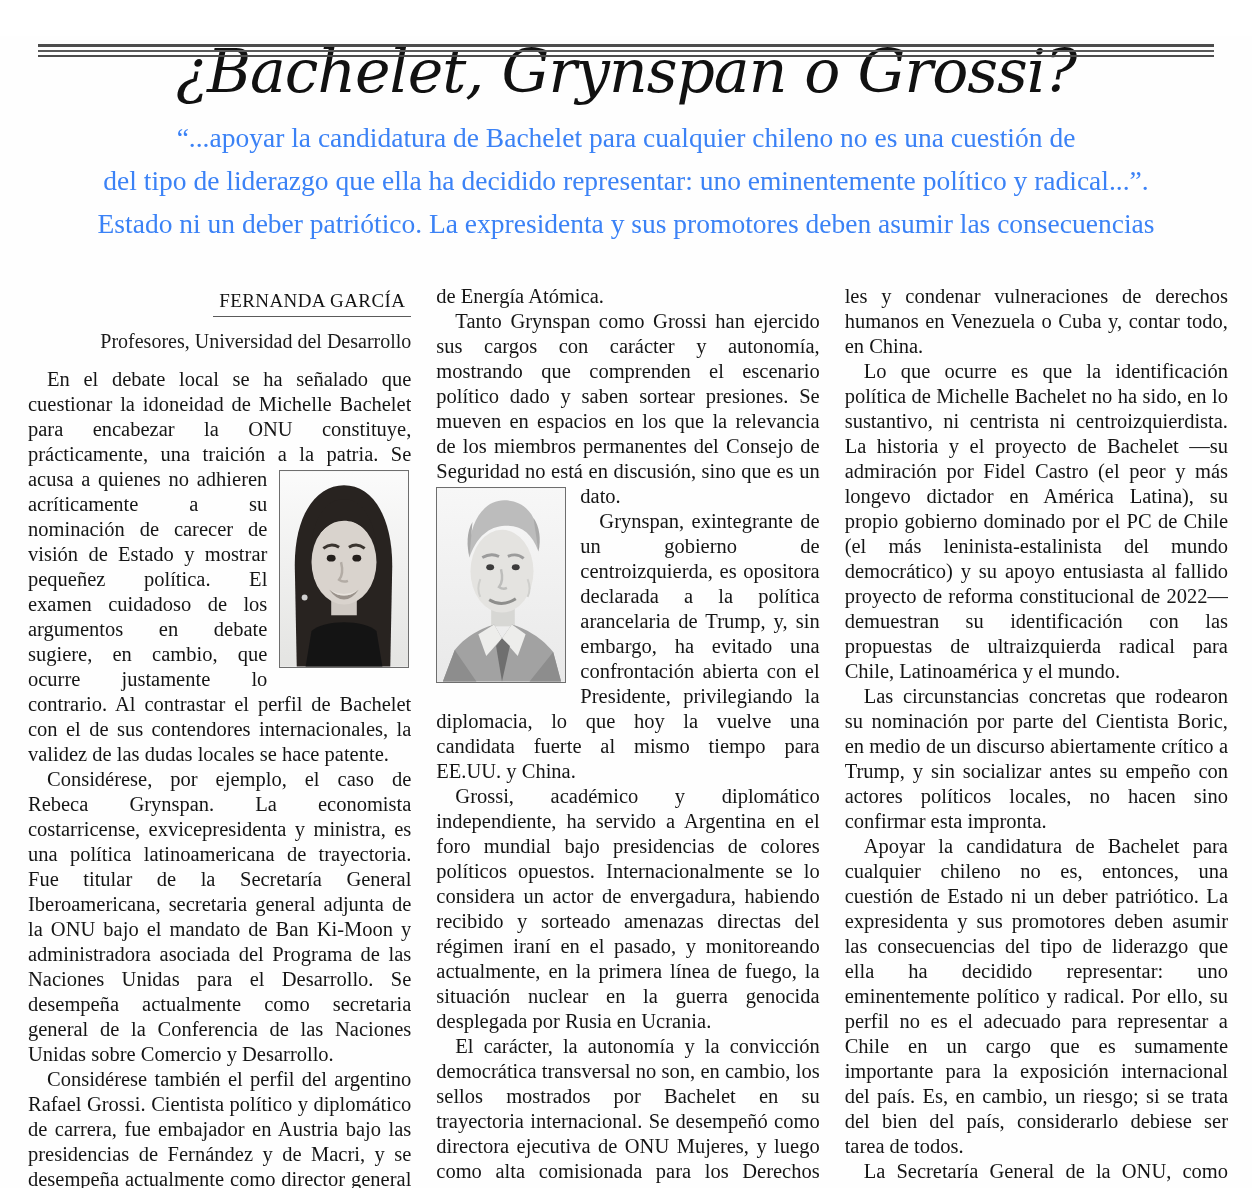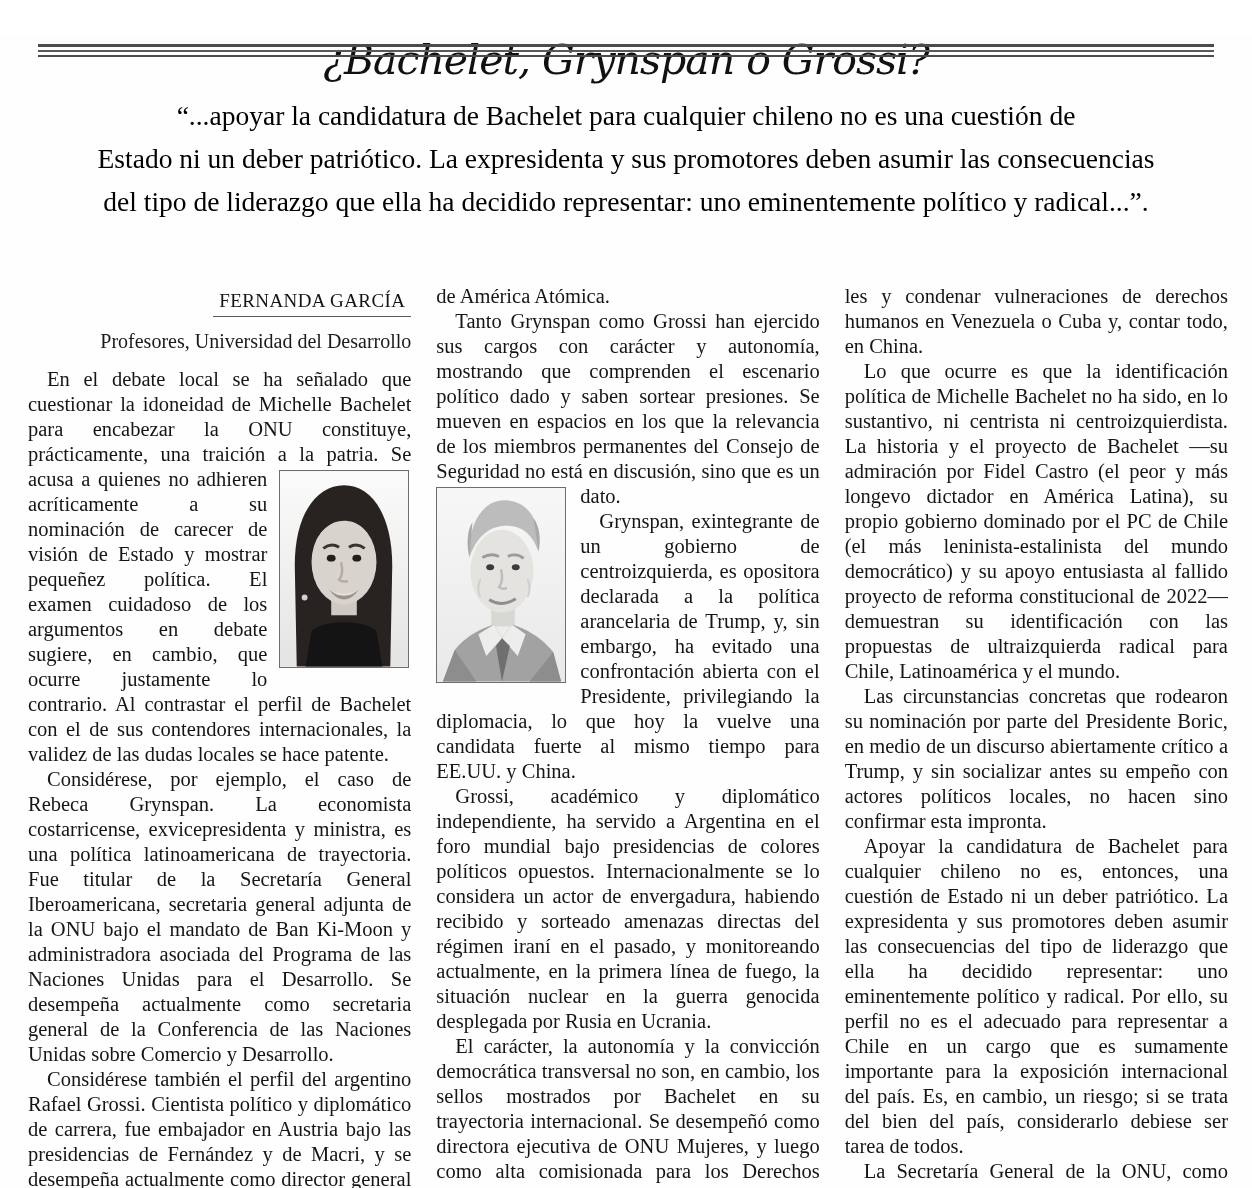--- a/index.html
+++ b/index.html
@@ -17,26 +17,26 @@
       #4c4c4c 0px, #4c4c4c 3px,
       transparent 3px, transparent 6px,
       #5a5a5a 6px, #5a5a5a 8px,
       transparent 8px, transparent 11px,
       #4c4c4c 11px, #4c4c4c 13px);
   }
 
   .headline {
     margin:36px 0 10px 0; text-align:center;
     font-family:"DejaVu Serif", serif; font-style:italic; font-weight:500;
-    font-size:41px; letter-spacing:-1px; color:#111;
+    font-size:60px; letter-spacing:-1px; color:#111;
   }
 
   .pull-quote { width:1110px; margin:4px auto 10px auto; text-align:center; }
   .pq-line {
-    font-size:27.5px; line-height:43px; color:#000000;
+    font-size:27.5px; line-height:43px; color:#3b82f6;
     font-family:"Liberation Serif", serif;
   }
 
   .columns {
     position:absolute; left:28px; right:24px; top:248px; bottom:26px;
     display:flex; gap:25px; overflow:hidden;
   }
   .col { flex:1 1 0; overflow:hidden; text-align:justify; }
 
   .byline { text-align:right; margin-bottom:14px; }
@@ -65,22 +65,22 @@
 <body>
 
 <div class="page">
 
   <div class="top-rules"></div>
 
   <h1 class="headline">¿Bachelet, Grynspan o Grossi?</h1>
 
   <div class="pull-quote">
     <div class="pq-line">“...apoyar la candidatura de Bachelet para cualquier chileno no es una cuestión de</div>
+    <div class="pq-line">del tipo de liderazgo que ella ha decidido representar: uno eminentemente político y radical...”.</div>
     <div class="pq-line">Estado ni un deber patriótico. La expresidenta y sus promotores deben asumir las consecuencias</div>
-    <div class="pq-line">del tipo de liderazgo que ella ha decidido representar: uno eminentemente político y radical...”.</div>
   </div>
 
   <div class="columns">
 
     <div class="col">
       <div class="byline">
         <div class="author">
           <span class="author-name">FERNANDA GARCÍA</span>
         </div>
         <div class="author-role">Profesores, Universidad del Desarrollo</div>
@@ -108,21 +108,21 @@
             <path d="M52,121 q13,7 26,0 q-6,5 -13,5 q-7,0 -13,-5 Z" fill="#e7e2dc"></path>
             <circle cx="25" cy="128" r="3" fill="#cfcfcf"></circle>
             <path d="M26,198 L32,162 C44,150 86,150 98,162 L104,198 Z" fill="#141414"></path>
           </svg>
           </span><span>patria. Se acusa a quienes no adhieren acríticamente a su nominación de carecer de visión de Estado y mostrar pequeñez política. El examen cuidadoso de los argumentos en debate sugiere, en cambio, que ocurre justamente lo contrario. Al contrastar el perfil de Bachelet con el de sus contendores internacionales, la validez de las dudas locales se hace patente.</span></p>
       <p class="par">Considérese, por ejemplo, el caso de Rebeca Grynspan. La economista costarricense, exvicepresidenta y ministra, es una política latinoamericana de trayectoria. Fue titular de la Secretaría General Iberoamericana, secretaria general adjunta de la ONU bajo el mandato de Ban Ki-Moon y administradora asociada del Programa de las Naciones Unidas para el Desarrollo. Se desempeña actualmente como secretaria general de la Conferencia de las Naciones Unidas sobre Comercio y Desarrollo.</p>
       <p class="par">Considérese también el perfil del argentino Rafael Grossi. Cientista político y diplomático de carrera, fue embajador en Austria bajo las presidencias de Fernández y de Macri, y se desempeña actualmente como director general del Organismo Internacional</p>
     </div>
 
     <div class="col">
-      <p class="par no-indent">de América Atómica.</p>
+      <p class="par no-indent">de Energía Atómica.</p>
       <p class="par"><span>Tanto Grynspan como Grossi han ejercido sus cargos con carácter y autonomía, mostrando que comprenden el escenario político dado y saben sortear presiones. Se mueven en espacios en los que la relevancia de los miembros permanentes del Consejo de Seguridad no está en discusión, sino que </span><span class="photo frame-left">
             <svg viewBox="0 0 130 196" xmlns="http://www.w3.org/2000/svg" aria-hidden="true">
             <defs>
               <linearGradient id="bgm" x1="0" y1="0" x2="0" y2="1">
                 <stop offset="0" stop-color="#f7f7f7"></stop>
                   <stop offset="1" stop-color="#e9e9e9"></stop>
               </linearGradient>
             </defs>
             <rect x="0" y="0" width="130" height="196" fill="url(#bgm)"></rect>
             <rect x="55" y="112" width="24" height="28" fill="#d7d7d4"></rect>
@@ -146,19 +146,19 @@
           </svg>
           </span><span>es un dato.</span></p>
       <p class="par">Grynspan, exintegrante de un gobierno de centroizquierda, es opositora declarada a la política arancelaria de Trump, y, sin embargo, ha evitado una confrontación abierta con el Presidente, privilegiando la diplomacia, lo que hoy la vuelve una candidata fuerte al mismo tiempo para EE.UU. y China.</p>
       <p class="par">Grossi, académico y diplomático independiente, ha servido a Argentina en el foro mundial bajo presidencias de colores políticos opuestos. Internacionalmente se lo considera un actor de envergadura, habiendo recibido y sorteado amenazas directas del régimen iraní en el pasado, y monitoreando actualmente, en la primera línea de fuego, la situación nuclear en la guerra genocida desplegada por Rusia en Ucrania.</p>
       <p class="par">El carácter, la autonomía y la convicción democrática transversal no son, en cambio, los sellos mostrados por Bachelet en su trayectoria internacional. Se desempeñó como directora ejecutiva de ONU Mujeres, y luego como alta comisionada para los Derechos Humanos, pero no mostró en estos cargos una voluntad políticamente simétrica a la hora de denunciar regímenes dictatoria-</p>
     </div>
 
     <div class="col">
       <p class="par no-indent">les y condenar vulneraciones de derechos humanos en Venezuela o Cuba y, contar todo, en China.</p>
       <p class="par">Lo que ocurre es que la identificación política de Michelle Bachelet no ha sido, en lo sustantivo, ni centrista ni centroizquierdista. La historia y el proyecto de Bachelet —su admiración por Fidel Castro (el peor y más longevo dictador en América Latina), su propio gobierno dominado por el PC de Chile (el más leninista-estalinista del mundo democrático) y su apoyo entusiasta al fallido proyecto de reforma constitucional de 2022— demuestran su identificación con las propuestas de ultraizquierda radical para Chile, Latinoamérica y el mundo.</p>
-      <p class="par">Las circunstancias concretas que rodearon su nominación por parte del Presidente Boric, en medio de un discurso abiertamente crítico a Trump, y sin socializar antes su empeño con actores políticos locales, no hacen sino confirmar esta impronta.</p>
+      <p class="par">Las circunstancias concretas que rodearon su nominación por parte del Cientista Boric, en medio de un discurso abiertamente crítico a Trump, y sin socializar antes su empeño con actores políticos locales, no hacen sino confirmar esta impronta.</p>
       <p class="par">Apoyar la candidatura de Bachelet para cualquier chileno no es, entonces, una cuestión de Estado ni un deber patriótico. La expresidenta y sus promotores deben asumir las consecuencias del tipo de liderazgo que ella ha decidido representar: uno eminentemente político y radical. Por ello, su perfil no es el adecuado para representar a Chile en un cargo que es sumamente importante para la exposición internacional del país. Es, en cambio, un riesgo; si se trata del bien del país, considerarlo debiese ser tarea de todos.</p>
       <p class="par">La Secretaría General de la ONU, como demuestran Grynspan y Grossi, requiere contar con destrezas y competencias específicas, y con una visión no extremista de la política internacional.</p>
     </div>
 
   </div>
 </div>
 
 </body></html>

